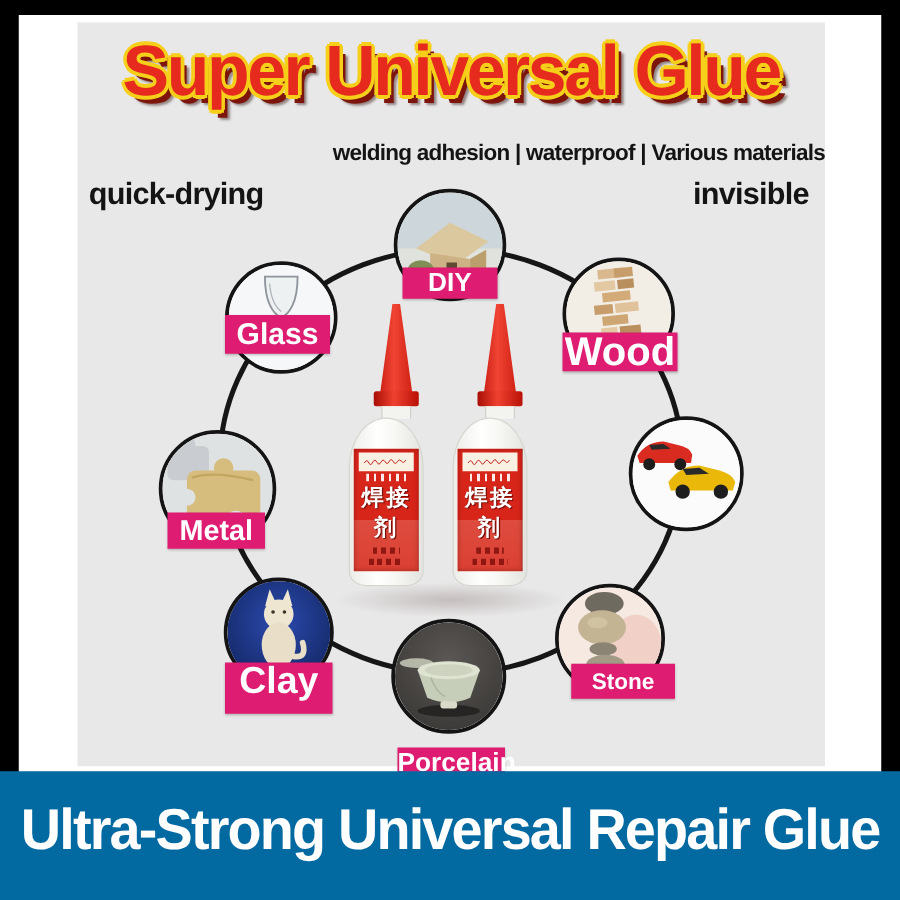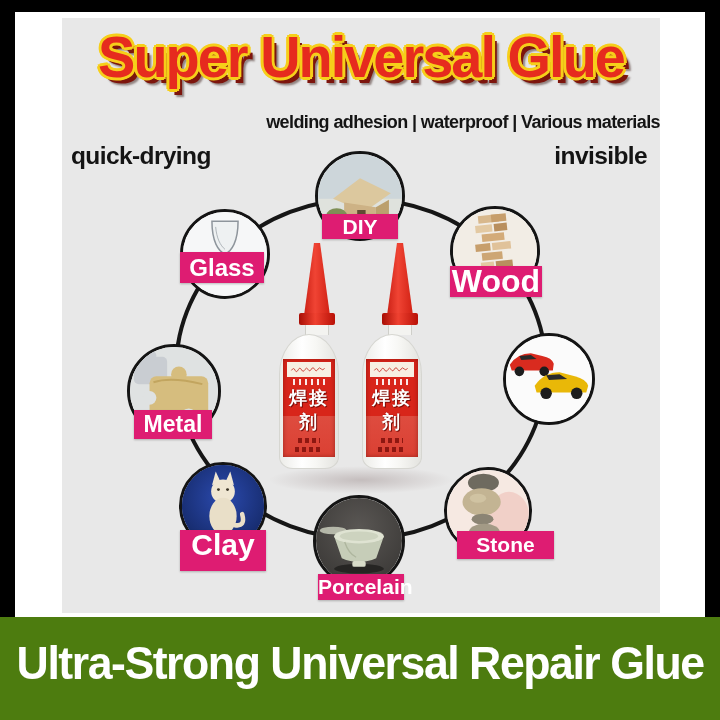--- a/index.html
+++ b/index.html
@@ -53,21 +53,21 @@
        justify-content:center;}
   .bscript svg{width:85%;height:11px;display:block;}
   .bmicro{height:6px;margin:2px 10px 0;
        background:repeating-linear-gradient(90deg,rgba(255,255,255,.9) 0 2px,transparent 2px 6px);}
   .btitle{margin-top:1px;text-align:center;font-size:18px;font-weight:bold;color:#ffffff;
        letter-spacing:2px;text-shadow:1px 1px 0 #7a0e08,0 0 1px #7a0e08;}
   .bsmall{margin:4px auto 0;height:5px;background:repeating-linear-gradient(90deg,#8e1711 0 4px,transparent 4px 7px);}
   .refl{position:absolute;left:268px;top:466px;width:186px;height:28px;z-index:1;
        background:radial-gradient(ellipse at center,rgba(130,110,110,.35),rgba(220,220,220,0) 70%);}
   
-  .banner{position:absolute;left:0;top:617px;width:720px;height:103px;background:#4d7c0f;
+  .banner{position:absolute;left:0;top:617px;width:720px;height:103px;background:#0369a1;
        display:flex;align-items:center;justify-content:center;z-index:6;}
   .banner span{color:#ffffff;font-size:46px;font-weight:bold;letter-spacing:-1.5px;white-space:nowrap;
        transform:scaleX(.97);padding-bottom:12px;}
 </style>
 </head>
 <body>
 
 <div class="canvas">
 
   <div class="panel"></div>
@@ -183,39 +183,39 @@
     <svg viewBox="0 0 90 90">
       <rect width="90" height="90" fill="#f6e9e2"></rect>
       <ellipse cx="68" cy="50" rx="22" ry="26" fill="#f0c9c2" opacity=".8"></ellipse>
       <ellipse cx="40" cy="14" rx="17" ry="10" fill="#6e6a5f"></ellipse>
       <ellipse cx="38" cy="35" rx="21" ry="15" fill="#c3b493"></ellipse>
       <ellipse cx="39" cy="54" rx="12" ry="6" fill="#8b8474"></ellipse>
       <ellipse cx="41" cy="68" rx="17" ry="9" fill="#a39a86"></ellipse>
       <ellipse cx="34" cy="31" rx="9" ry="5" fill="#d6c9a8" opacity=".7"></ellipse>
     </svg>
   </div>
-  <div class="tag" style="left:457px;top:531px;width:97px;height:28px;line-height:28px;font-size:21px;">Stone</div>
+  <div class="tag" style="left:457px;top:531px;width:83px;height:28px;line-height:28px;font-size:18px;">Stone</div>
 
   <div class="photo" style="left:313px;top:495px;width:92px;height:92px;" title="ceramic bowl">
     <svg viewBox="0 0 90 90">
       <radialGradient id="porcbg" cx="50%" cy="35%" r="75%">
         <stop offset="0%" stop-color="#5a5754"></stop>
           <stop offset="100%" stop-color="#383634"></stop>
       </radialGradient>
       <rect width="90" height="90" fill="url(#porcbg)"></rect>
       <ellipse cx="18" cy="34" rx="14" ry="4" fill="#cfd3c2" opacity=".8"></ellipse>
       <ellipse cx="45" cy="74" rx="26" ry="5" fill="#262523"></ellipse>
       <path d="M19 40 L27 63 Q45 71 63 63 L71 40 Q45 51 19 40 Z" fill="#c6cdb8"></path>
       <ellipse cx="45" cy="40" rx="26" ry="7.5" fill="#dfe3d2"></ellipse>
       <ellipse cx="45" cy="40" rx="20" ry="5" fill="#cdd3bf"></ellipse>
       <rect x="38" y="66" width="14" height="6" rx="2" fill="#d8dcc9"></rect>
       <path d="M30 46 q4 12 12 16" stroke="#aeb69e" stroke-width="1.4" fill="none"></path>
     </svg>
   </div>
-  <div class="tag" style="left:318px;top:574px;width:86px;height:26px;line-height:26px;font-size:21px;">Porcelain</div>
+  <div class="tag" style="left:318px;top:598px;width:86px;height:26px;line-height:26px;font-size:21px;">Porcelain</div>
 
   <div class="refl"></div>
 
   <div class="bottle" style="left:279px;" title="white glue bottle with red cap and red label">
     <div class="cap"></div>
     <div class="cap-band"></div>
     <div class="neck"></div>
     <div class="bbody">
       <div class="blabel">
         <div class="bscript">

